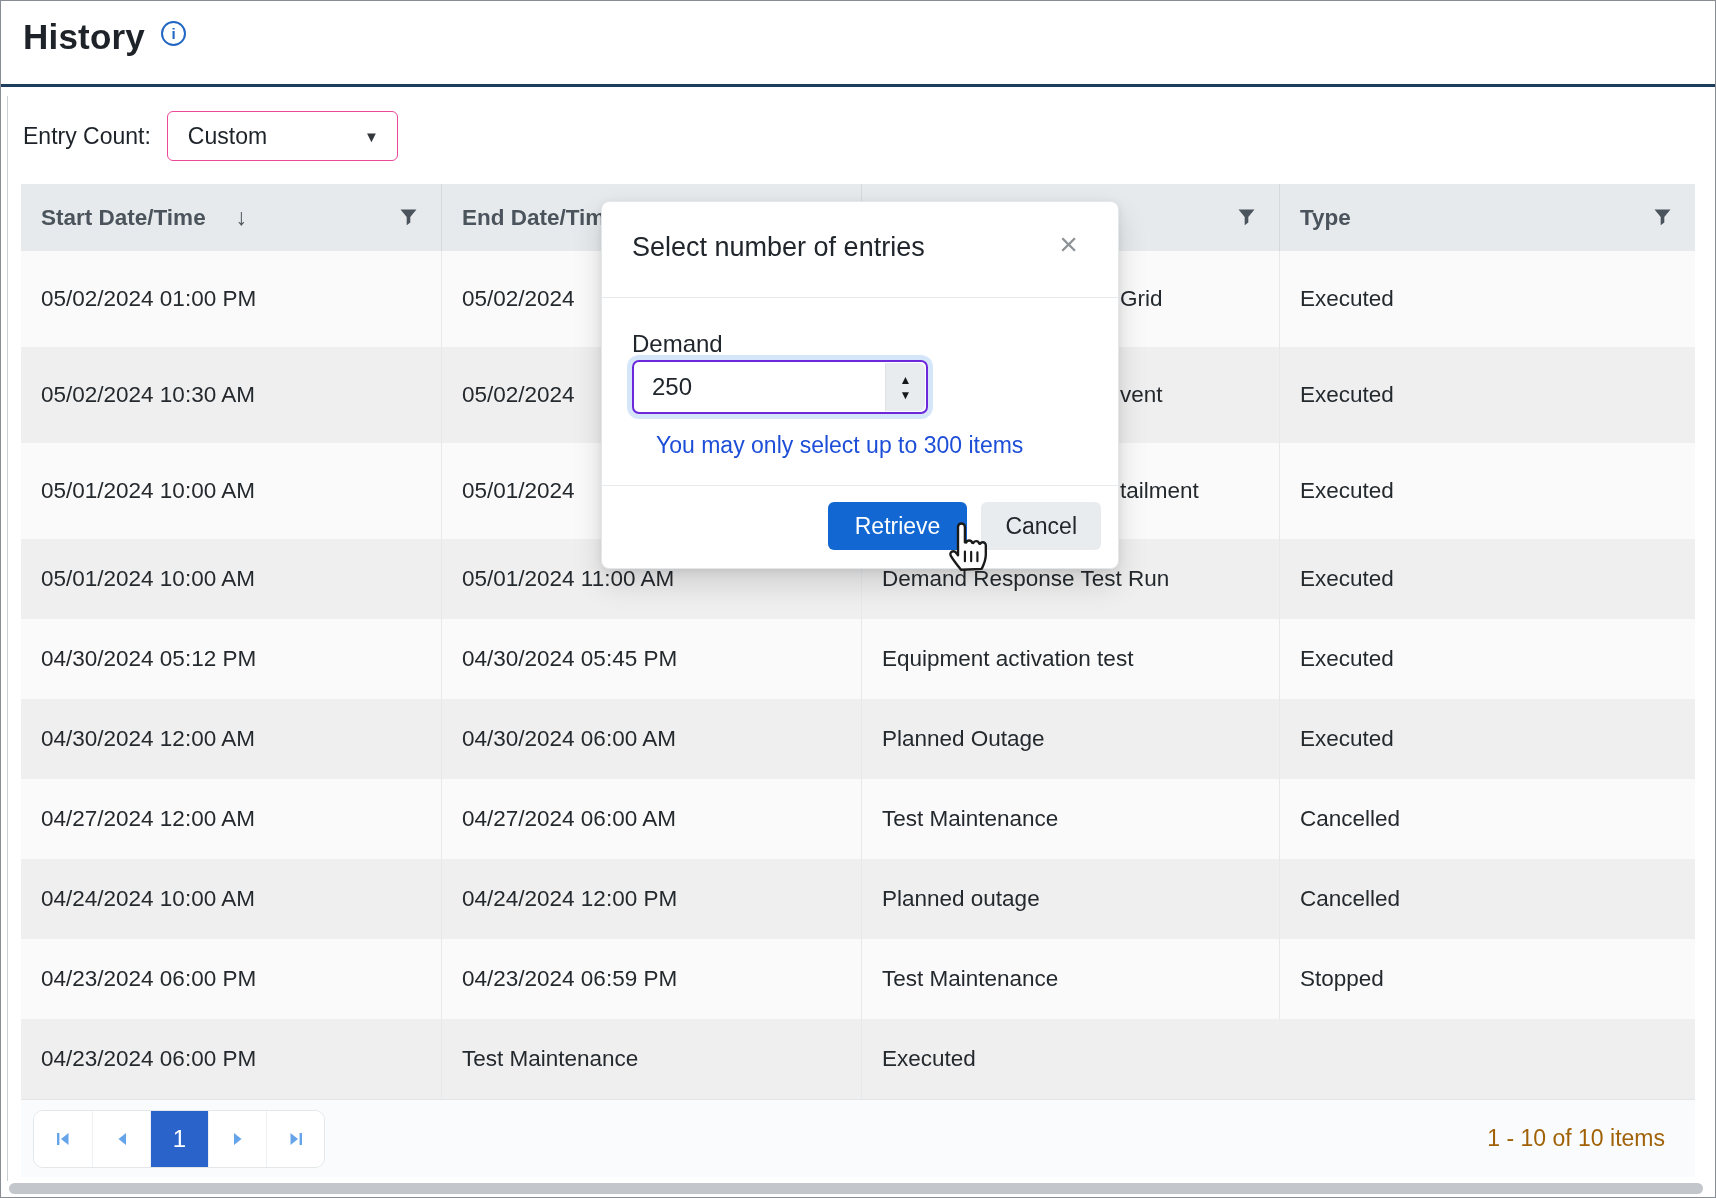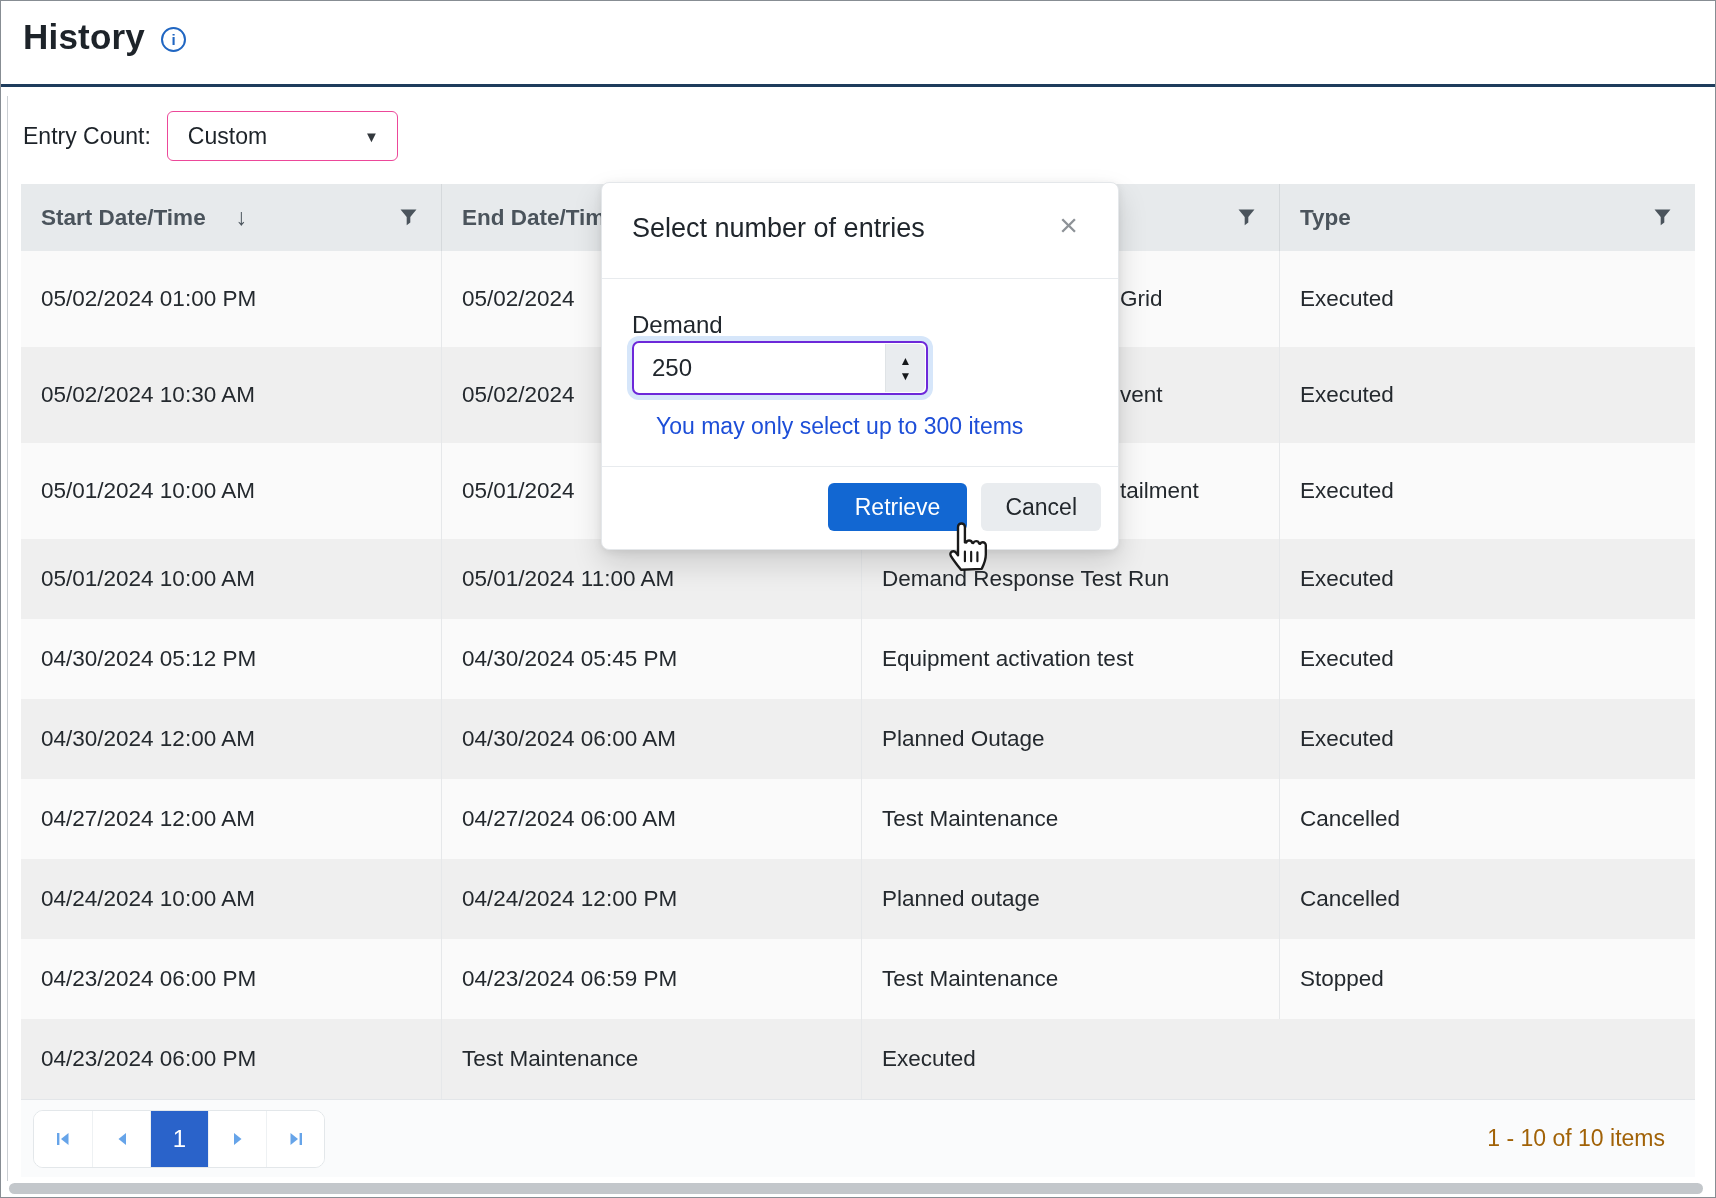--- a/index.html
+++ b/index.html
@@ -4,21 +4,21 @@
 <style>
   * { margin:0; padding:0; box-sizing:border-box; }
   html,body { background:#e9e9e9; }
   body { font-family:"Liberation Sans", sans-serif; }
   .page {
     position:relative; width:1716px; height:1198px;
     background:#fff; border:1px solid #878d93; overflow:hidden;
     color:#23282d;
   }
   .left-line { position:absolute; left:6px; top:95px; bottom:16px; width:1px; background:#ccd0d4; }
-  .title-row { display:flex; align-items:center; gap:16px; margin:16px 16px 0 22px; }
+  .title-row { display:flex; align-items:flex-start; gap:16px; margin:16px 16px 0 22px; }
   .page-title { font-size:35px; font-weight:700; color:#1d2329; letter-spacing:.2px; }
   .info-icon {
     width:25px; height:25px; border:2px solid #2066c2; border-radius:50%;
     color:#2066c2; font-size:15px; font-weight:700;
     display:flex; align-items:center; justify-content:center; margin-top:4px;
   }
   .title-divider { height:3px; background:#1e3c5c; margin-top:27px; }
 
   .entry-row { display:flex; align-items:center; gap:16px; margin:24px 0 0 22px; }
   .entry-label { font-size:23px; color:#1d2329; }
@@ -60,21 +60,21 @@
   .pager { display:flex; border:1px solid #e3e7ea; border-radius:10px; overflow:hidden; background:#fff; }
   .pg-btn {
     width:58px; height:56px; display:flex; align-items:center; justify-content:center;
     background:#fff; border:none; cursor:pointer;
   }
   .pg-btn + .pg-btn { border-left:1px solid #eef1f3; }
   .pg-btn.active { background:#2a63ca; color:#fff; font-size:24px; }
   .pager-summary { margin-left:auto; font-size:23px; color:#a16207; }
 
   .modal {
-    position:absolute; left:600px; top:181px; width:518px; z-index:10;
+    position:absolute; left:600px; top:200px; width:518px; z-index:10;
     background:#fff; border:1px solid #e4e7ea; border-radius:8px;
     box-shadow:0 14px 30px rgba(0,0,0,.14), 0 2px 8px rgba(0,0,0,.08);
   }
   .modal-header { position:relative; padding:30px 30px 34px 30px; }
   .modal-title { font-size:27px; color:#20262c; }
   .modal-close {
     position:absolute; top:26px; right:40px; font-size:32px; line-height:1;
     color:#8d9297; background:none; border:none; cursor:pointer;
   }
   .modal-hr { border:none; border-top:1px solid #e8ebee; }

